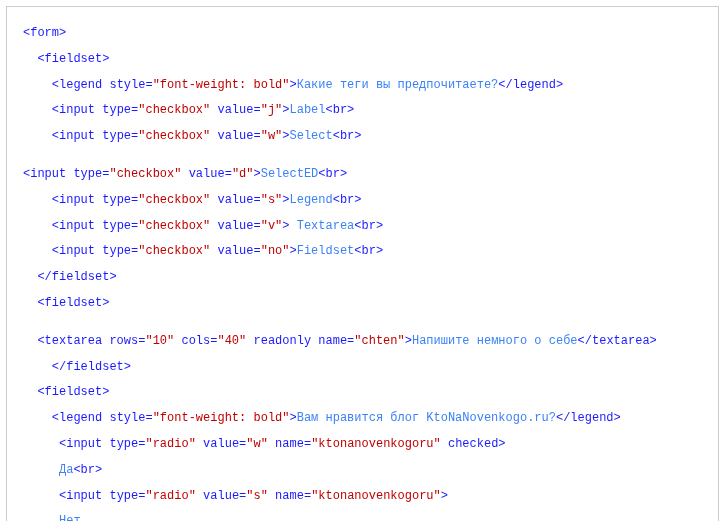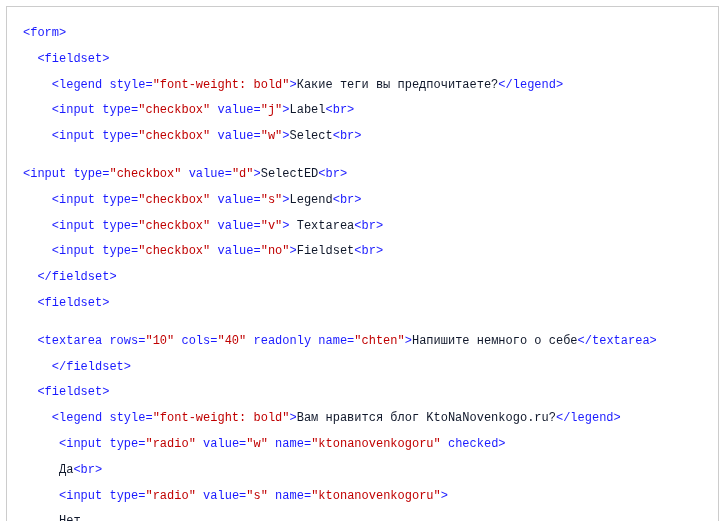--- a/index.html
+++ b/index.html
@@ -15,18 +15,18 @@
     font-family:"Courier New",Courier,monospace;
     font-size:12px;
     line-height:2.15;
     color:#000;
     white-space:pre;
     box-sizing:border-box;
   }
   .blank{display:block;height:1em}
   .kw{color:#1a1aff}   
   .str{color:#c00000}  
-  .txt{color:#0f172a}
+  .txt{color:#3b82f6}
 </style>
 </head>
 <body>
 
 <div class="code-box" id="code"><div><span class="kw">&lt;form&gt;</span></div><div>  <span class="kw">&lt;fieldset&gt;</span></div><div>    <span class="kw">&lt;legend</span><span class="txt"> </span><span class="kw">style=</span><span class="str">"font-weight: bold"</span><span class="kw">&gt;</span><span class="txt">Какие теги вы предпочитаете?</span><span class="kw">&lt;/legend&gt;</span></div><div>    <span class="kw">&lt;input</span><span class="txt"> </span><span class="kw">type=</span><span class="str">"checkbox"</span><span class="txt"> </span><span class="kw">value=</span><span class="str">"j"</span><span class="kw">&gt;</span><span class="txt">Label</span><span class="kw">&lt;br&gt;</span></div><div>    <span class="kw">&lt;input</span><span class="txt"> </span><span class="kw">type=</span><span class="str">"checkbox"</span><span class="txt"> </span><span class="kw">value=</span><span class="str">"w"</span><span class="kw">&gt;</span><span class="txt">Select</span><span class="kw">&lt;br&gt;</span></div><span class="blank"></span><div><span class="kw">&lt;input</span><span class="txt"> </span><span class="kw">type=</span><span class="str">"checkbox"</span><span class="txt"> </span><span class="kw">value=</span><span class="str">"d"</span><span class="kw">&gt;</span><span class="txt">SelectED</span><span class="kw">&lt;br&gt;</span></div><div>    <span class="kw">&lt;input</span><span class="txt"> </span><span class="kw">type=</span><span class="str">"checkbox"</span><span class="txt"> </span><span class="kw">value=</span><span class="str">"s"</span><span class="kw">&gt;</span><span class="txt">Legend</span><span class="kw">&lt;br&gt;</span></div><div>    <span class="kw">&lt;input</span><span class="txt"> </span><span class="kw">type=</span><span class="str">"checkbox"</span><span class="txt"> </span><span class="kw">value=</span><span class="str">"v"</span><span class="kw">&gt;</span><span class="txt"> Textarea</span><span class="kw">&lt;br&gt;</span></div><div>    <span class="kw">&lt;input</span><span class="txt"> </span><span class="kw">type=</span><span class="str">"checkbox"</span><span class="txt"> </span><span class="kw">value=</span><span class="str">"no"</span><span class="kw">&gt;</span><span class="txt">Fieldset</span><span class="kw">&lt;br&gt;</span></div><div>  <span class="kw">&lt;/fieldset&gt;</span></div><div>  <span class="kw">&lt;fieldset&gt;</span></div><span class="blank"></span><div>  <span class="kw">&lt;textarea</span><span class="txt"> </span><span class="kw">rows=</span><span class="str">"10"</span><span class="txt"> </span><span class="kw">cols=</span><span class="str">"40"</span><span class="txt"> </span><span class="kw">readonly</span><span class="txt"> </span><span class="kw">name=</span><span class="str">"chten"</span><span class="kw">&gt;</span><span class="txt">Напишите немного о себе</span><span class="kw">&lt;/textarea&gt;</span></div><div>    <span class="kw">&lt;/fieldset&gt;</span></div><div>  <span class="kw">&lt;fieldset&gt;</span></div><div>    <span class="kw">&lt;legend</span><span class="txt"> </span><span class="kw">style=</span><span class="str">"font-weight: bold"</span><span class="kw">&gt;</span><span class="txt">Вам нравится блог KtoNaNovenkogo.ru?</span><span class="kw">&lt;/legend&gt;</span></div><div>     <span class="kw">&lt;input</span><span class="txt"> </span><span class="kw">type=</span><span class="str">"radio"</span><span class="txt"> </span><span class="kw">value=</span><span class="str">"w"</span><span class="txt"> </span><span class="kw">name=</span><span class="str">"ktonanovenkogoru"</span><span class="txt"> </span><span class="kw">checked&gt;</span></div><div>     <span class="txt">Да</span><span class="kw">&lt;br&gt;</span></div><div>     <span class="kw">&lt;input</span><span class="txt"> </span><span class="kw">type=</span><span class="str">"radio"</span><span class="txt"> </span><span class="kw">value=</span><span class="str">"s"</span><span class="txt"> </span><span class="kw">name=</span><span class="str">"ktonanovenkogoru"</span><span class="kw">&gt;</span></div><div>     <span class="txt">Нет</span></div></div>
 
 </body></html>

